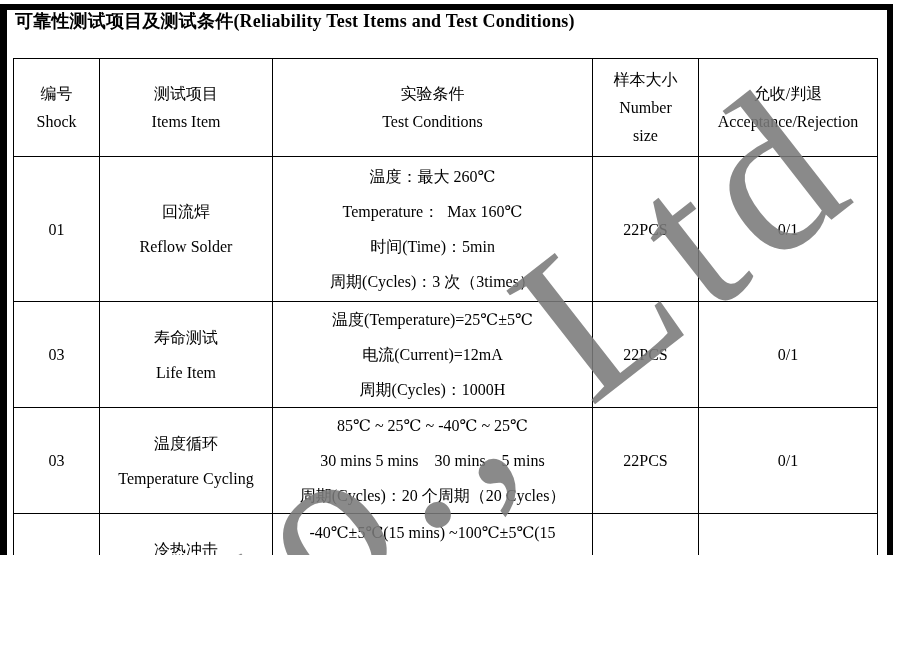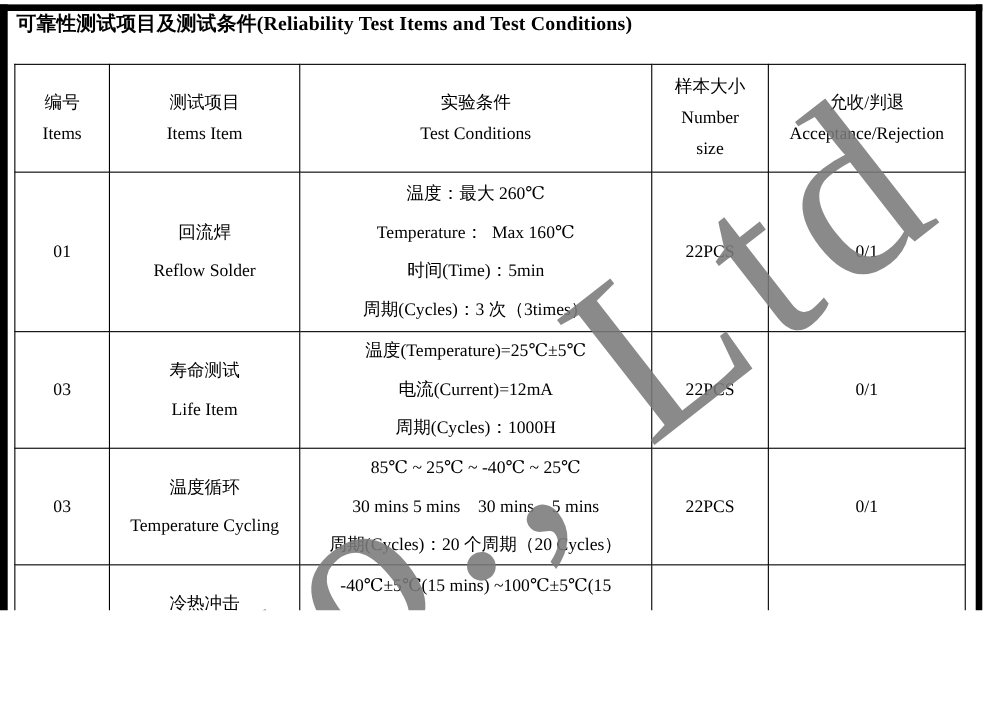--- a/index.html
+++ b/index.html
@@ -55,21 +55,21 @@
       <col style="width:86px">
       <col style="width:173px">
       <col style="width:320px">
       <col style="width:106px">
       <col style="width:179px">
     </colgroup>
     <thead>
       <tr id="head-row">
           <th>
             <div class="line">编号</div>
-            <div class="line">Items</div>
+            <div class="line">Shock</div>
           </th>
           <th>
             <div class="line">测试项目</div>
             <div class="line">Items Item</div>
           </th>
           <th>
             <div class="line">实验条件</div>
             <div class="line">Test Conditions</div>
           </th>
           <th>

